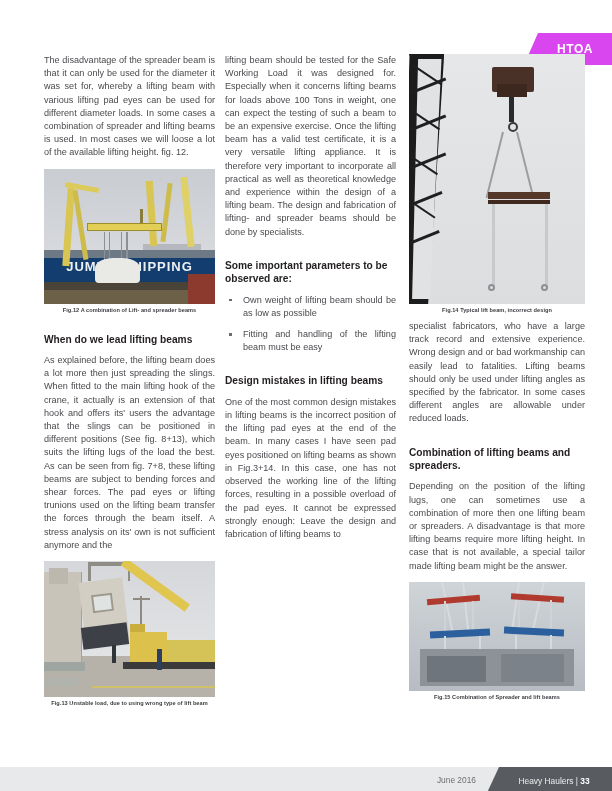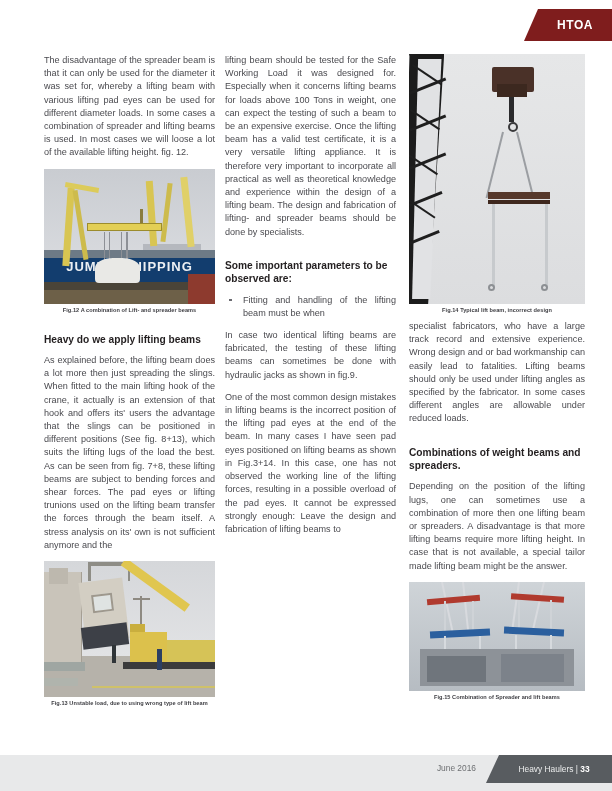--- a/index.html
+++ b/index.html
@@ -11,23 +11,23 @@
   }
   .page {
     position: relative;
     width: 612px; height: 791px;
     background: #ffffff;
   }
 
   
   .header-tab {
     position: absolute;
-    top: 9px; left: 524px;
+    top: 33px; left: 524px;
     width: 88px; height: 32px;
-    background: #7f1d1d;
+    background: #d946ef;
     color: #ffffff;
     font-size: 12px;
     font-weight: bold;
     letter-spacing: 0.6px;
     display: flex;
     align-items: center;
     justify-content: center;
     padding-left: 14px;
     clip-path: polygon(14px 0, 100% 0, 100% 100%, 0 100%);
   }
@@ -199,21 +199,21 @@
   .f15 .load3 { left:52%; top:66%; width:36%; height:26%; background:#7c828a; }
   .f15 .drop1 { left:20%; top:50%; width:2px; height:16%; background:#d6dade; }
   .f15 .drop2 { left:40%; top:50%; width:2px; height:16%; background:#d6dade; }
   .f15 .drop3 { left:60%; top:49%; width:2px; height:17%; background:#d6dade; }
   .f15 .drop4 { left:80%; top:49%; width:2px; height:17%; background:#d6dade; }
 
   
   .footer {
     position: absolute;
     left: 0; bottom: 0;
-    width: 612px; height: 36px;
+    width: 612px; height: 24px;
     background: #e8e9ea;
   }
   .footer-date {
     position: absolute;
     right: 136px; top: 8px;
     font-size: 8.4px;
     color: #6e7073;
   }
   .footer-dark {
     position: absolute;
@@ -263,21 +263,21 @@
         <div class="sling1"></div>
         <div class="sling2"></div>
         <div class="sling3"></div>
         <div class="sling4"></div>
         <div class="cargo"></div>
         <div class="crate"></div>
       </div>
       <div class="caption">Fig.12 A combination of Lift- and spreader beams</div>
     </div>
 
-    <h2 class="subhead">Heavy do we apply lifting beams</h2>
+    <h2 class="subhead">When do we lead lifting beams</h2>
     <p class="body">As explained before, the lifting beam does a lot more then just spreading the slings. When fitted to the main lifting hook of the crane, it actually is an extension of that hook and offers its' users the advantage that the slings can be positioned in different positions (See fig. 8+13), which suits the lifting lugs of the load the best. As can be seen from fig. 7+8, these lifting beams are subject to bending forces and shear forces. The pad eyes or lifting trunions used on the lifting beam transfer the forces through the beam itself. A stress analysis on its' own is not sufficient anymore and the</p>
 
     <div class="figure">
       <div class="photo f13">
         <div class="sky"></div>
         <div class="road"></div>
         <div class="roadline"></div>
         <div class="bldg-l"></div>
         <div class="bldg-l2"></div>
         <div class="spr"></div>
@@ -303,25 +303,26 @@
 
   </div>
 
   <div class="col col-2">
 
     <p class="body">lifting beam should be tested for the Safe Working Load it was designed for. Especially when it concerns lifting beams for loads above 100 Tons in weight, one can expect the testing of such a beam to be an expensive exercise. Once the lifting beam has a valid test certificate, it is a very versatile lifting appliance. It is therefore very important to incorporate all practical as well as theoretical knowledge and experience within the design of a lifting beam. The design and fabrication of lifting- and spreader beams should be done by specialists.</p>
 
     <h2 class="subhead">Some important parameters to be observed  are:</h2>
 
     <ul class="params">
-      <li>Fitting and handling of the lifting beam must be when</li>
+      <li>Own weight of lifting beam should be as low as possible</li>
+      <li>Fitting and handling of the lifting beam must be easy</li>
     </ul>
 
-    <p class="body">In case two identical lifting beams are fabricated, the testing of  these lifting beams can sometimes be done with hydraulic jacks  as shown in fig.9.</p>
-
+
+    <h2 class="subhead">Design mistakes in lifting beams</h2>
 
     <p class="body">One of the most common design mistakes in lifting beams is the incorrect position of the lifting pad eyes at the end of the beam. In many cases I have seen pad eyes positioned on lifting beams as shown in Fig.3+14. In this case, one has not observed the working line of the lifting forces, resulting in a possible overload of the pad eyes. It cannot be expressed strongly enough: Leave the design and fabrication of lifting beams to</p>
 
   </div>
 
   <div class="col col-3">
 
     <div class="figure">
       <div class="photo f14">
         <div class="sky"></div>
@@ -348,21 +349,21 @@
         <div class="leg-l"></div>
         <div class="leg-r"></div>
         <div class="sh-l"></div>
         <div class="sh-r"></div>
       </div>
       <div class="caption">Fig.14 Typical lift beam, incorrect design</div>
     </div>
 
     <p class="body">specialist fabricators, who have a large track record and extensive experience.  Wrong design and or bad workmanship can easily lead to fatalities. Lifting beams should only be used under lifting angles as specified by the fabricator. In some cases different angles are allowable under reduced loads.</p>
 
-    <h2 class="subhead">Combinations of weight beams and spreaders.</h2>
+    <h2 class="subhead">Combination of lifting beams and spreaders.</h2>
 
     <p class="body">Depending on the position of the lifting lugs, one can sometimes use a combination of more then one lifting beam or spreaders.  A disadvantage is that more lifting beams require more lifting height. In case that is not available, a special tailor made lifting beam might be the answer.</p>
 
     <div class="figure">
       <div class="photo f15">
         <div class="sky"></div>
         <div class="rope-a"></div>
         <div class="rope-b"></div>
         <div class="rope-c"></div>
         <div class="rope-d"></div>

